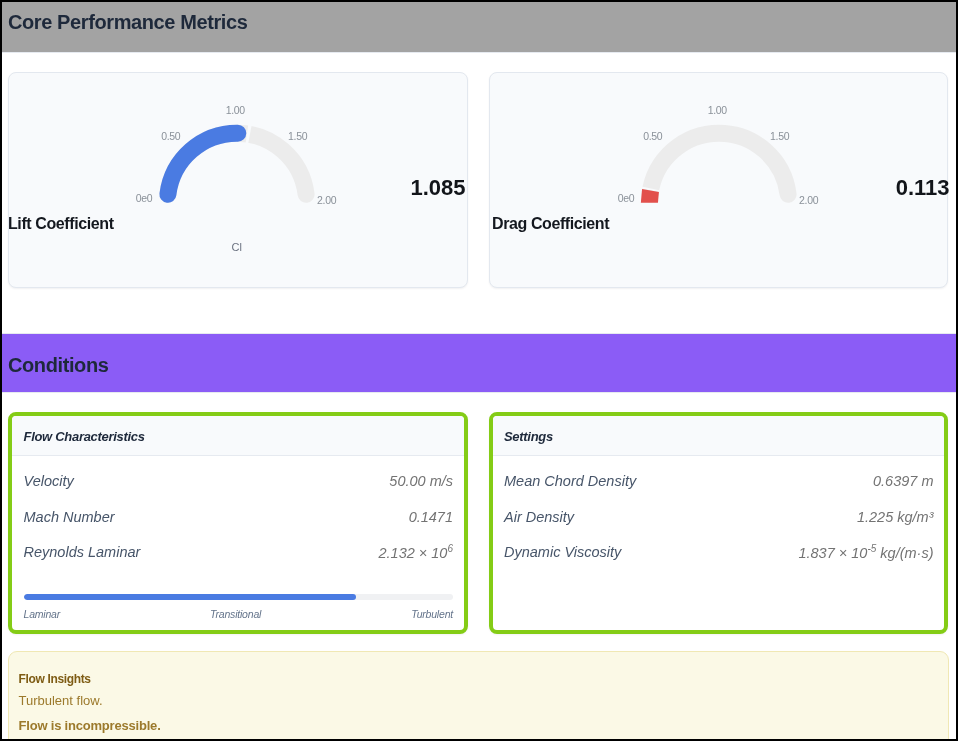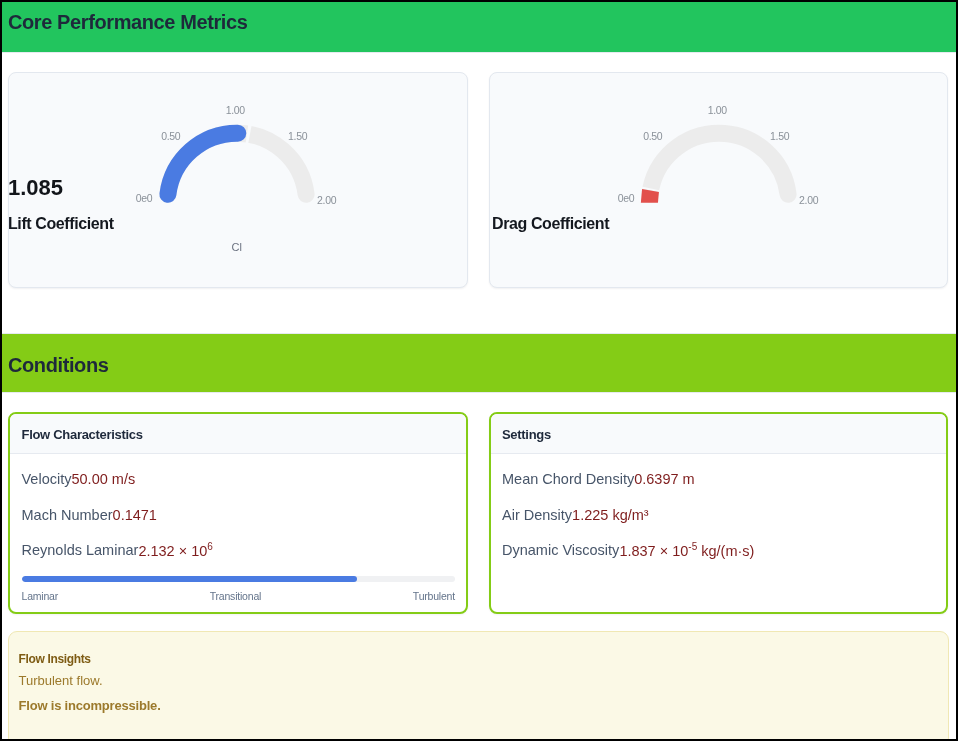--- a/index.html
+++ b/index.html
@@ -1,37 +1,37 @@
 <!DOCTYPE html>
 <html><head>
 <meta charset="utf-8">
 <style>
 * { margin:0; padding:0; box-sizing:border-box; }
 html,body { width:958px; height:741px; }
 body { font-family:"Liberation Sans",sans-serif; background:#fff; }
 .page { width:958px; height:741px; border:2px solid #000; overflow:hidden; background:#fff; }
-.sh1 { background:#22c55e; border-bottom:1px solid #e6eaf0; padding:6px 6px 16px 6px; }
+.sh1 { background:#a3a3a3; border-bottom:1px solid #e6eaf0; padding:6px 6px 16px 6px; }
 .sh1 h2, .sh2 h2 { font-size:20px; font-weight:700; color:#1e293b; line-height:28px; letter-spacing:-0.4px; }
-.sh2 { background:#84cc16; border-top:1px solid #e6eaf0; border-bottom:1px solid #e6eaf0; padding:17px 6px 13px 6px; margin-top:45px; }
+.sh2 { background:#8b5cf6; border-top:1px solid #e6eaf0; border-bottom:1px solid #e6eaf0; padding:17px 6px 13px 6px; margin-top:45px; }
 .main1 { padding:19px 8px 0 6px; }
 .main2 { padding:18.5px 8px 0 6px; }
 .grid { display:grid; grid-template-columns:1fr 1fr; gap:21px; }
 .gcard { position:relative; height:216px; background:#f8fafc; border:1px solid #e3e8ef; border-radius:8px; box-shadow:0 1px 2px rgba(16,24,40,.06); }
 .gsvg { position:absolute; left:0; top:0; }
-.gval { position:absolute; left:-1px; top:104px; width:100%; text-align:left; font-size:22px; font-weight:700; color:#12151a; line-height:22px; }
+.gval { position:absolute; left:-1px; top:104px; width:100%; text-align:right; font-size:22px; font-weight:700; color:#12151a; line-height:22px; }
 .gname { position:absolute; left:-1px; top:142px; width:100%; text-align:left; font-size:16px; font-weight:600; color:#14181f; line-height:17px; letter-spacing:-0.4px; }
 .gsub { position:absolute; left:-1px; top:168px; width:100%; text-align:center; font-size:11px; font-weight:400; color:#6b7280; line-height:13px; }
-.tcard { position:relative; background:#fff; border:2px solid #84cc16; border-radius:8px; box-shadow:0 1px 2px rgba(16,24,40,.05); overflow:hidden; }
+.tcard { position:relative; background:#fff; border:4px solid #84cc16; border-radius:8px; box-shadow:0 1px 2px rgba(16,24,40,.05); overflow:hidden;font-style:italic; }
 .tcard .hd { background:#f8fafc; border-bottom:1px solid #e6eaf0; padding:12px 11.5px 9px 11.5px; font-size:13px; font-weight:600; color:#1e293b; line-height:18px; letter-spacing:-0.3px; }
 .tcard .bd { padding:8px 10.5px 9px 11.5px; }
-.trow { display:flex; align-items:center; height:35.5px; }
+.trow { display:flex; justify-content:space-between; align-items:center; height:35.5px; }
 .trow .lbl { font-size:14.5px; color:#475569; }
-.trow .val { font-size:14.5px; color:#7f1d1d; }
+.trow .val { font-size:14.5px; color:#737373; }
 .trow .val sup { font-size:10px; }
-.barwrap { margin-top:8px; }
+.barwrap { margin-top:24px; }
 .bartrack { height:6px; background:#f0f1f3; border-radius:3px; overflow:hidden; }
 .barfill { height:6px; width:77.4%; background:#4a7be2; border-radius:3px; }
 .barlabels { display:flex; justify-content:space-between; margin-top:8px; font-size:10.5px; letter-spacing:-0.2px; color:#64748b; line-height:13px; }
 .alert { margin:17px 7px 0 6px; background:#fbf9e6; border:1px solid #f0e8b4; border-radius:9px; padding:20px 9.5px 0 9.5px; height:116px; }
 .alert .t1 { font-size:12px; font-weight:700; color:#7e5c14; line-height:15px; letter-spacing:-0.35px; }
 .alert .t2 { font-size:13px; color:#9c7a2c; margin-top:5.5px; line-height:16px; }
 .alert .t3 { font-size:13px; color:#9c7a2c; margin-top:9px; line-height:16px; letter-spacing:-0.2px;font-weight:bold; }
 </style>
 </head>
 <body>
@@ -60,20 +60,21 @@
         <svg class="gsvg" style="left:1.7px" width="459" height="216" viewBox="0 0 459 216">
           <path d="M 158.92 121.32 A 69.6 69.6 0 0 1 297.08 121.32" fill="none" stroke="#ececec" stroke-width="17" stroke-linecap="round"></path>
           <path d="M 159.54 117.24 A 69.6 69.6 0 0 1 159.87 115.57" fill="none" stroke="#f8fafc" stroke-width="19" stroke-linecap="butt"></path>
           <path d="M 149.85 129.8 L 166.95 129.8 L 167.91 119.02 L 151.08 116.00 Z" fill="#e2504c"></path>
           <text x="135.1" y="129.4" font-size="10.5" letter-spacing="-0.3" fill="#8a9199" text-anchor="middle">0e0</text>
           <text x="161.8" y="66.6" font-size="10.5" letter-spacing="-0.3" fill="#8a9199" text-anchor="middle">0.50</text>
           <text x="226.3" y="41.4" font-size="10.5" letter-spacing="-0.3" fill="#8a9199" text-anchor="middle">1.00</text>
           <text x="288.7" y="66.6" font-size="10.5" letter-spacing="-0.3" fill="#8a9199" text-anchor="middle">1.50</text>
           <text x="317.6" y="130.5" font-size="10.5" letter-spacing="-0.3" fill="#8a9199" text-anchor="middle">2.00</text>
         </svg>
+        <div class="gval" style="left:2.5px">0.113</div>
         <div class="gname" style="left:2.5px">Drag Coefficient</div>
       </div>
     </div>
   </div>
   <div class="sh2">
       <h2>Conditions</h2>
     </div>
   <div class="main2">
     <div class="grid">
       <div class="tcard">

